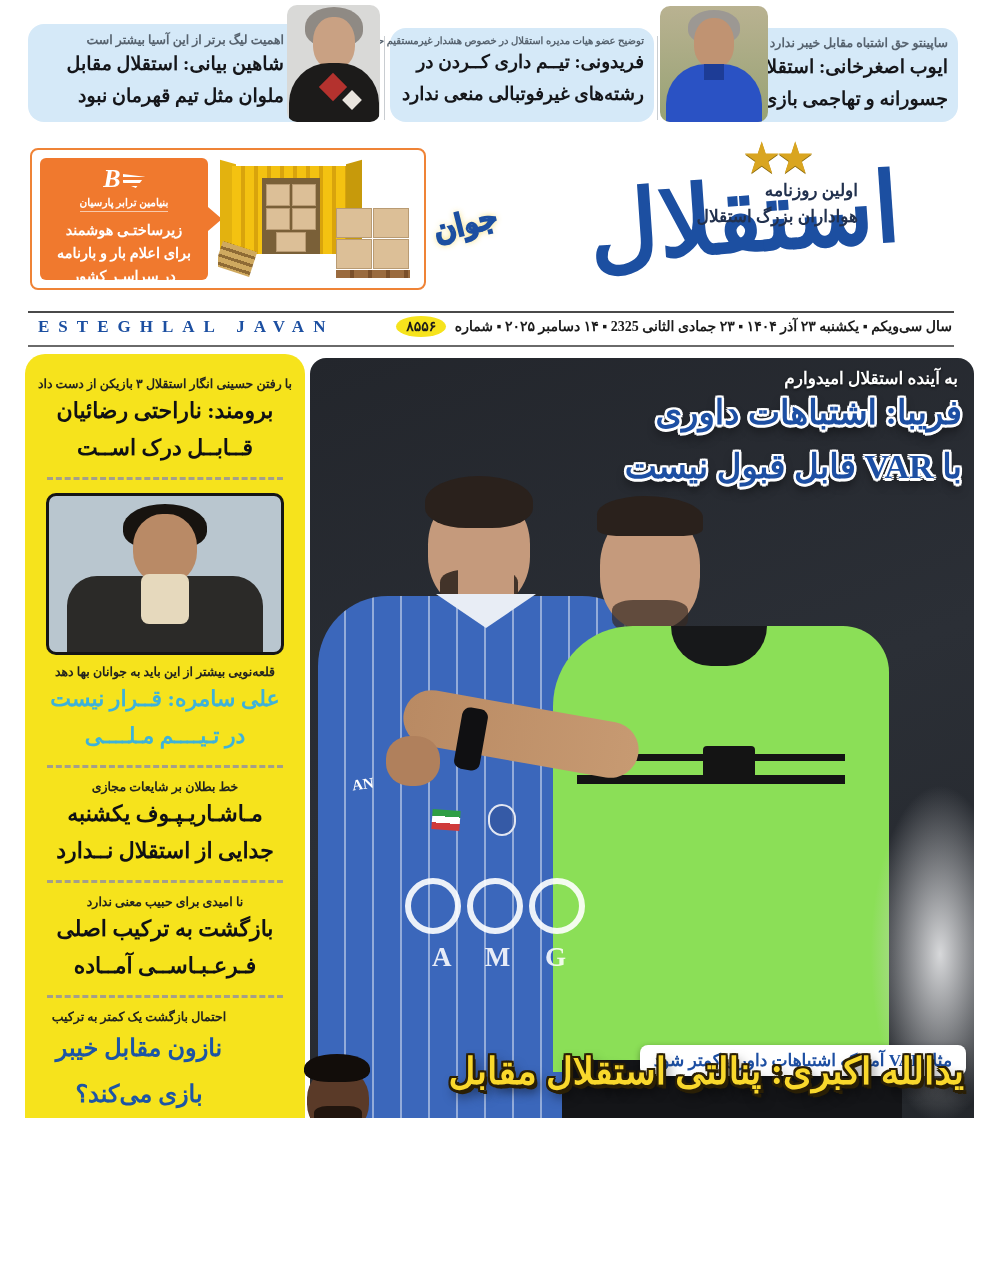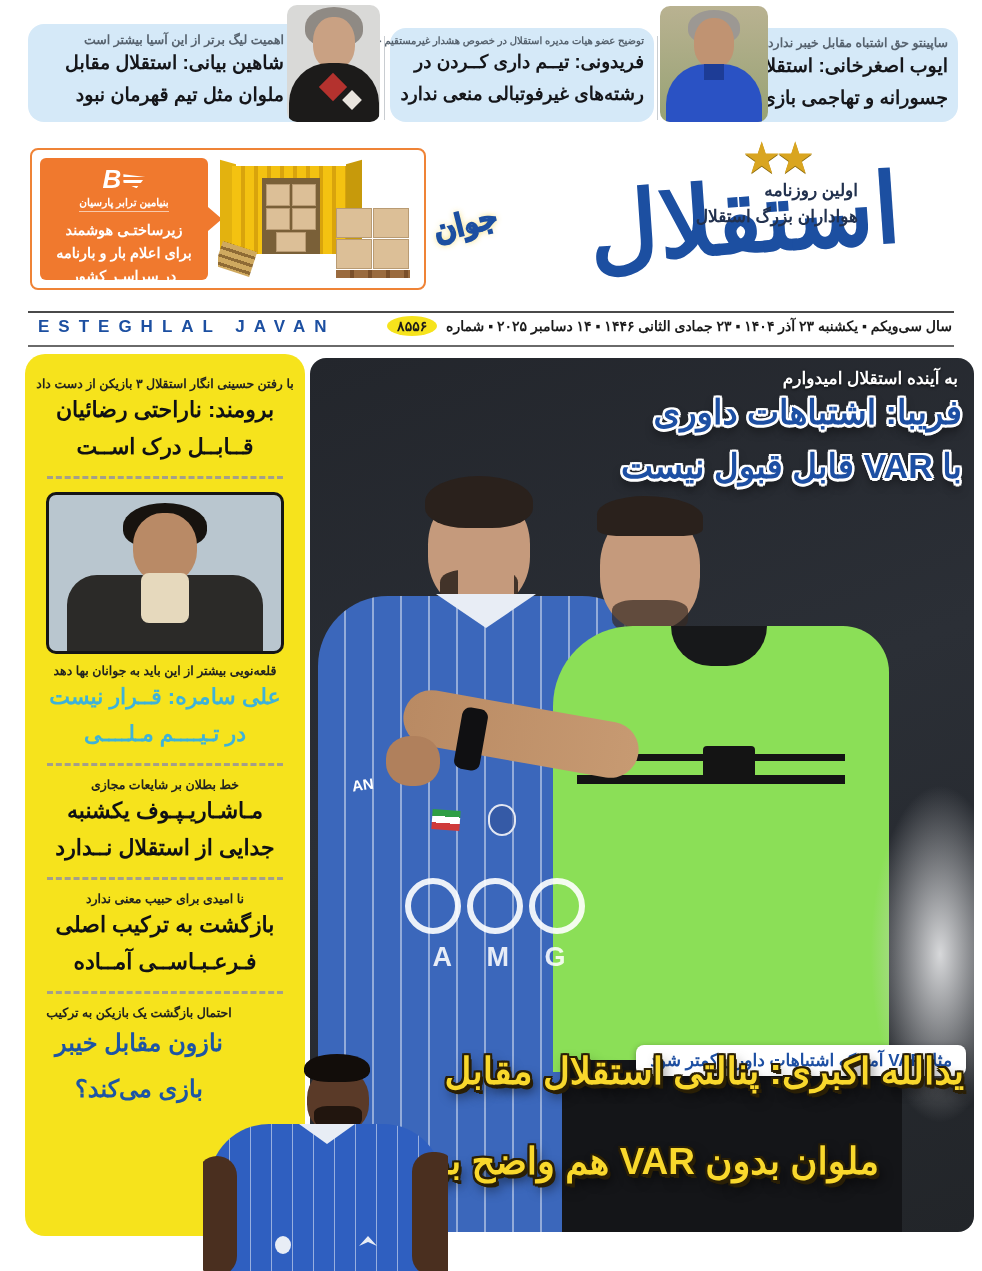--- a/index.html
+++ b/index.html
@@ -1,17 +1,17 @@
 <!DOCTYPE html>
 <html><head>
 <meta charset="utf-8">
 <style>
   html,body{margin:0;padding:0;background:#ffffff;}
-  #page{position:relative;width:982px;height:1271px;background:#fff;overflow:hidden;
-        font-family:Liberation Sans, sans-serif;}
+  #page{position:relative;width:982px;height:1118px;background:#fff;overflow:hidden;
+        font-family:Liberation Serif, serif;}
 
   
   .topbox{position:absolute;background:#d5e9f8;border-radius:16px;}
   .tb-text{position:absolute;direction:rtl;text-align:right;}
   .tb-kicker{font-size:12.5px;font-weight:bold;color:#57636f;white-space:nowrap;}
   .tb-line{font-size:19px;font-weight:bold;color:#15161a;line-height:32px;white-space:nowrap;}
   .vsep{position:absolute;width:1px;background:#c9cdd1;}
 
   
   .person{position:absolute;overflow:hidden;border-radius:10px;z-index:3;}
@@ -257,21 +257,21 @@
   <div class="logo-badge">جوان</div>
   <div class="stars">★★</div>
   <div class="taglines">
     <div class="tagline">اولین روزنامه</div>
     <div class="tagline">هواداران بزرگ استقلال</div>
   </div>
 
   <div class="rule" style="top:311px;"></div>
   <div class="dl-latin">ESTEGHLAL JAVAN</div>
   <div class="dl-fa">
-    <span>سال سی‌ویکم ▪ یکشنبه ۲۳ آذر ۱۴۰۴ ▪ ۲۳ جمادی الثانی ۱۴۴۶ ▪ ۱۴ دسامبر ۲۰۲۵ ▪ شماره</span>
+    <span>سال سی‌ویکم ▪ یکشنبه ۲۳ آذر ۱۴۰۴ ▪ ۲۳ جمادی الثانی 2325 ▪ ۱۴ دسامبر ۲۰۲۵ ▪ شماره</span>
     <span class="issue-badge">۸۵۵۶</span>
   </div>
   <div class="rule" style="top:345px;background:#6a6a6a;"></div>
 
   <div class="sidebar">
     <div style="padding-top:22px;">
       <div class="sb-kicker">با رفتن حسینی انگار استقلال ۳ بازیکن از دست داد</div>
       <div class="sb-line">برومند: ناراحتی رضائیان</div>
       <div class="sb-line">قــابــل درک اســت</div>
     </div>
@@ -299,21 +299,21 @@
     <div class="sb-div"></div>
 
     <div>
       <div class="sb-kicker">نا امیدی برای حبیب معنی ندارد</div>
       <div class="sb-line">بازگشت به ترکیب اصلی</div>
       <div class="sb-line">فـرعـبـاســی آمــاده</div>
     </div>
     <div class="sb-div"></div>
 
     <div class="blue sb-item5">
-      <div class="sb-kicker">احتمال بازگشت یک بازیکن به ترکیب</div>
+      <div class="sb-kicker">احتمال بازگشت یک کمتر به ترکیب</div>
       <div class="sb-line">نازون مقابل خیبر</div>
       <div class="sb-line">بازی می‌کند؟</div>
     </div>
   </div>
 
   <div class="photo-main">
 
     <div class="head" style="left:118px;top:118px;width:102px;height:138px;">
       <div class="skin"></div>
         <div class="hair"></div>

